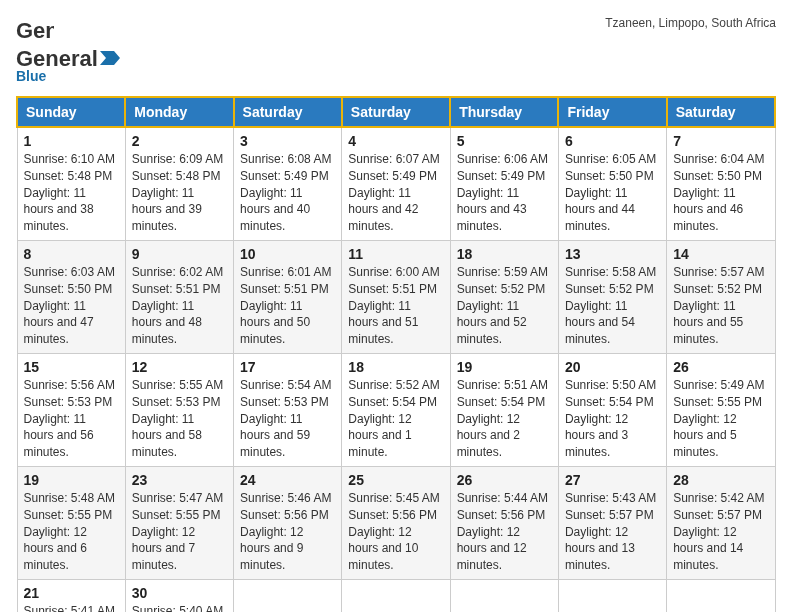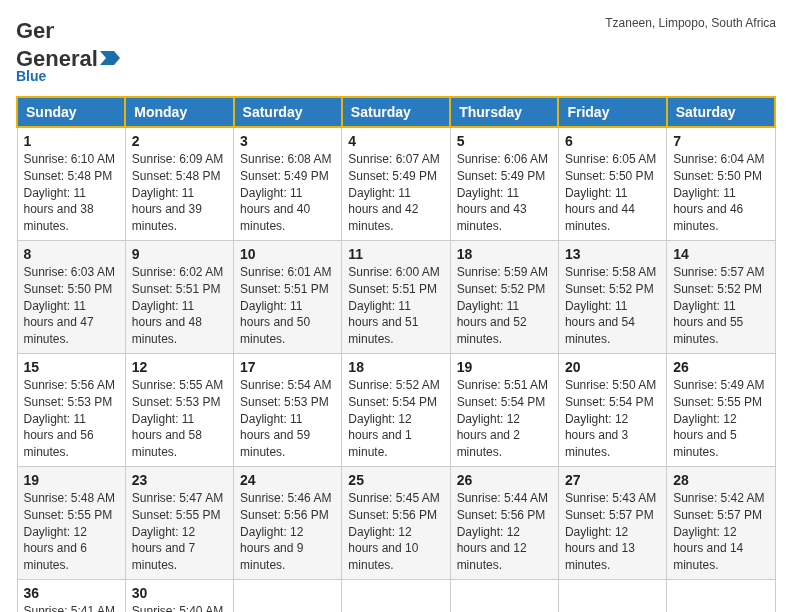--- a/index.html
+++ b/index.html
@@ -231,21 +231,21 @@
         <span class="day-num">27</span>
         <span class="day-info">Sunrise: 5:43 AM<br>Sunset: 5:57 PM<br>Daylight: 12 hours and 13 minutes.</span>
       </td>
         <td>
         <span class="day-num">28</span>
         <span class="day-info">Sunrise: 5:42 AM<br>Sunset: 5:57 PM<br>Daylight: 12 hours and 14 minutes.</span>
       </td>
       </tr>
       <tr>
         <td>
-        <span class="day-num">36</span>
+        <span class="day-num">21</span>
         <span class="day-info">Sunrise: 5:41 AM<br>Sunset: 5:57 PM<br>Daylight: 12 hours and 16 minutes.</span>
       </td>
         <td>
         <span class="day-num">30</span>
         <span class="day-info">Sunrise: 5:40 AM<br>Sunset: 5:58 PM<br>Daylight: 12 hours and 17 minutes.</span>
       </td>
         <td class="empty-cell"></td>
         <td class="empty-cell"></td>
         <td class="empty-cell"></td>
         <td class="empty-cell"></td>

